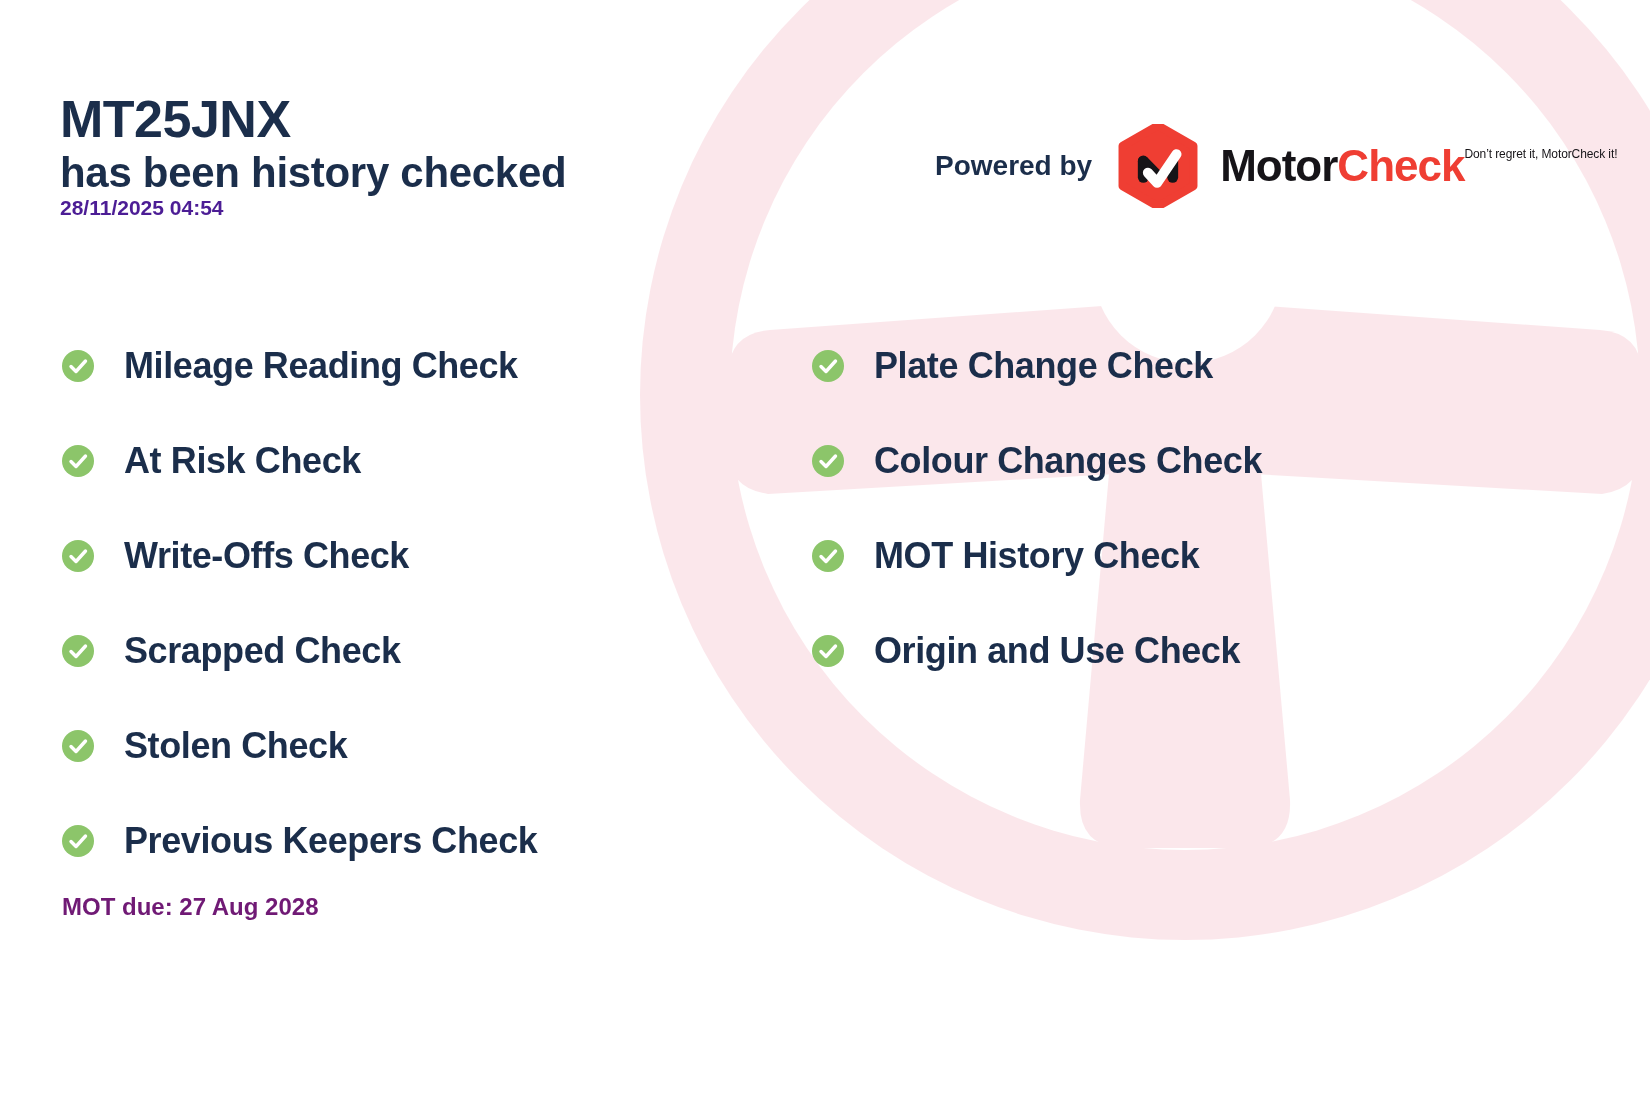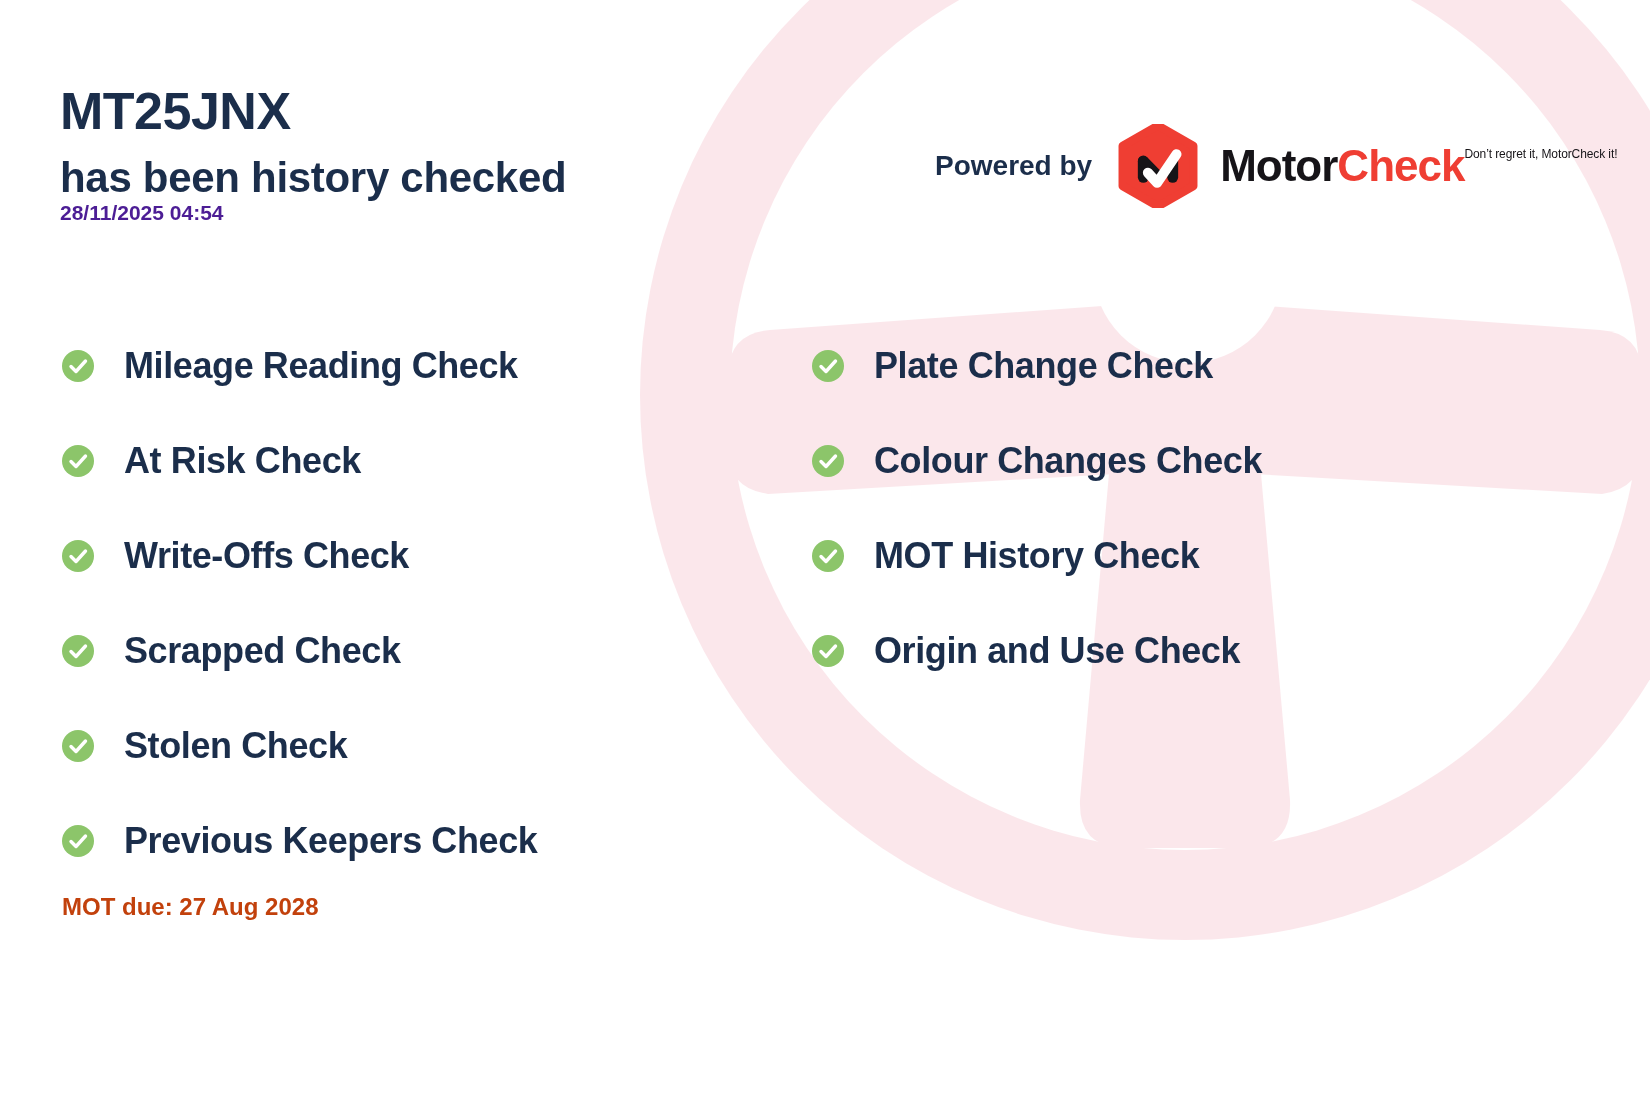--- a/index.html
+++ b/index.html
@@ -28,41 +28,41 @@
     width: 1650px;
     height: 1100px;
     z-index: 0;
     pointer-events: none;
   }
 
   
   #header {
     position: absolute;
     left: 60px;
-    top: 84px;
+    top: 92px;
     z-index: 5;
   }
 
   .reg-plate {
     font-size: 52px;
     font-weight: 700;
     color: #1b2e4b;
     line-height: 1.05;
     letter-spacing: -0.5px;
     white-space: nowrap;
   }
 
   .headline {
     font-size: 42px;
     font-weight: 700;
     color: #1b2e4b;
     line-height: 1.12;
     letter-spacing: -0.3px;
     white-space: nowrap;
-    margin-top: 15px;
+    margin-top: 2px;
   }
 
   .timestamp {
     font-size: 21px;
     font-weight: 700;
     color: #4c1d95;
     margin-top: 0;
     white-space: nowrap;
   }
 
@@ -152,21 +152,21 @@
     white-space: nowrap;
   }
 
   
   #mot-due {
     position: absolute;
     left: 62px;
     top: 893px;
     font-size: 24px;
     font-weight: 700;
-    color: #c2410c;
+    color: #701a75;
     white-space: nowrap;
     z-index: 5;
   }
 </style>
 </head>
 <body>
 
 <div id="stage">
 
   <svg id="wheel-watermark" viewBox="0 0 1650 1100" aria-hidden="true">

